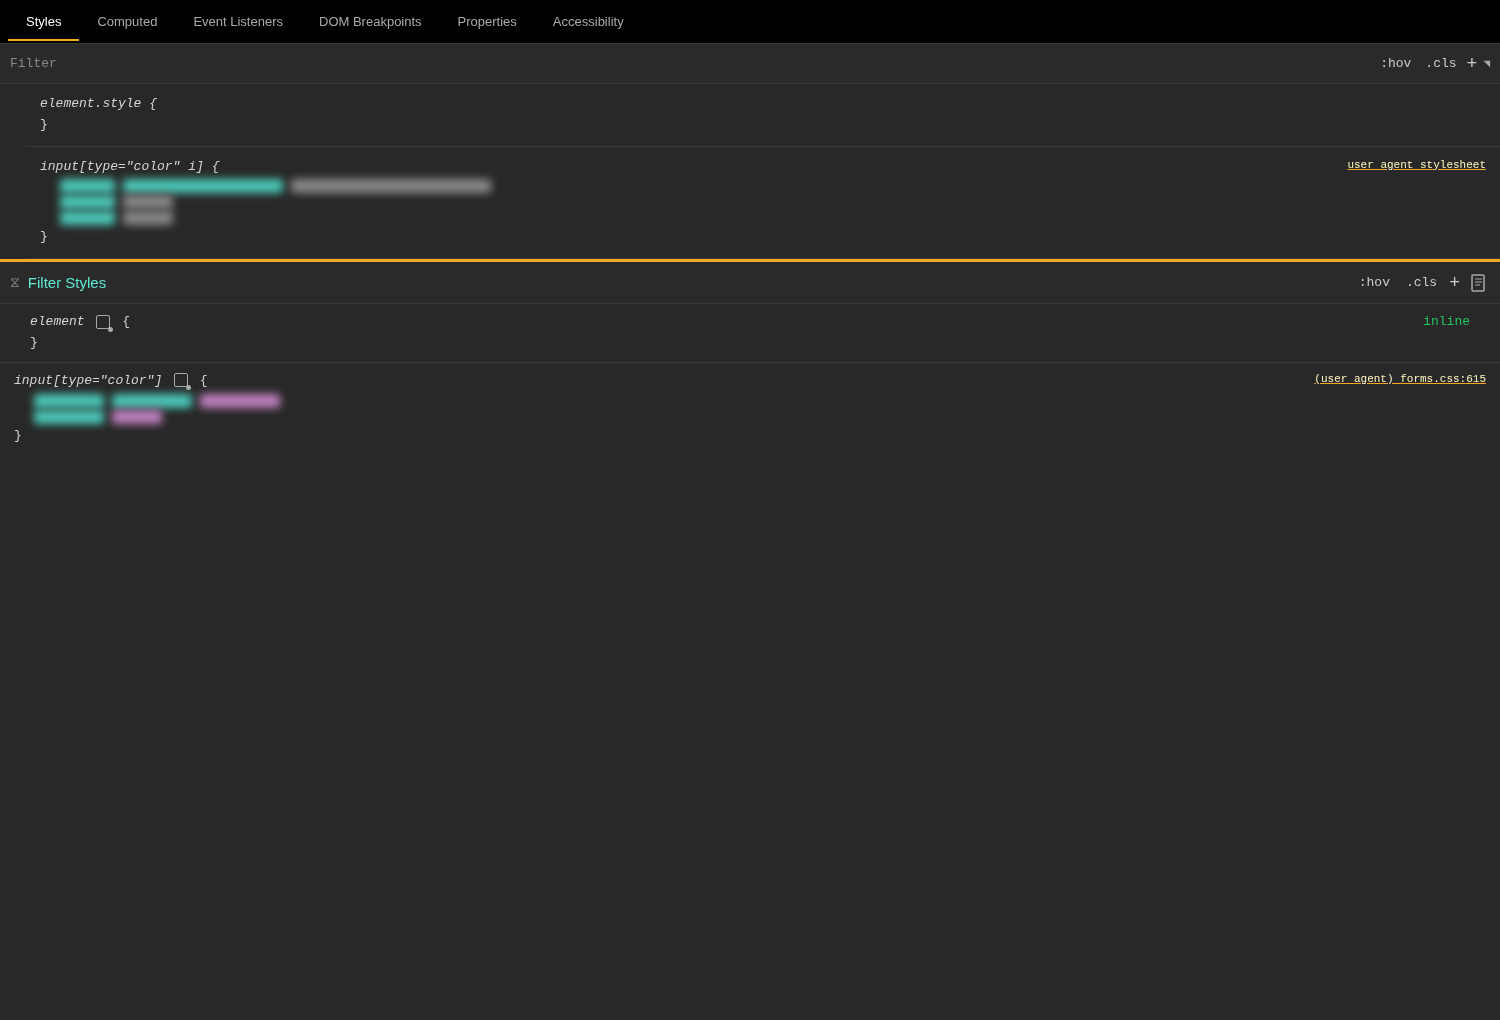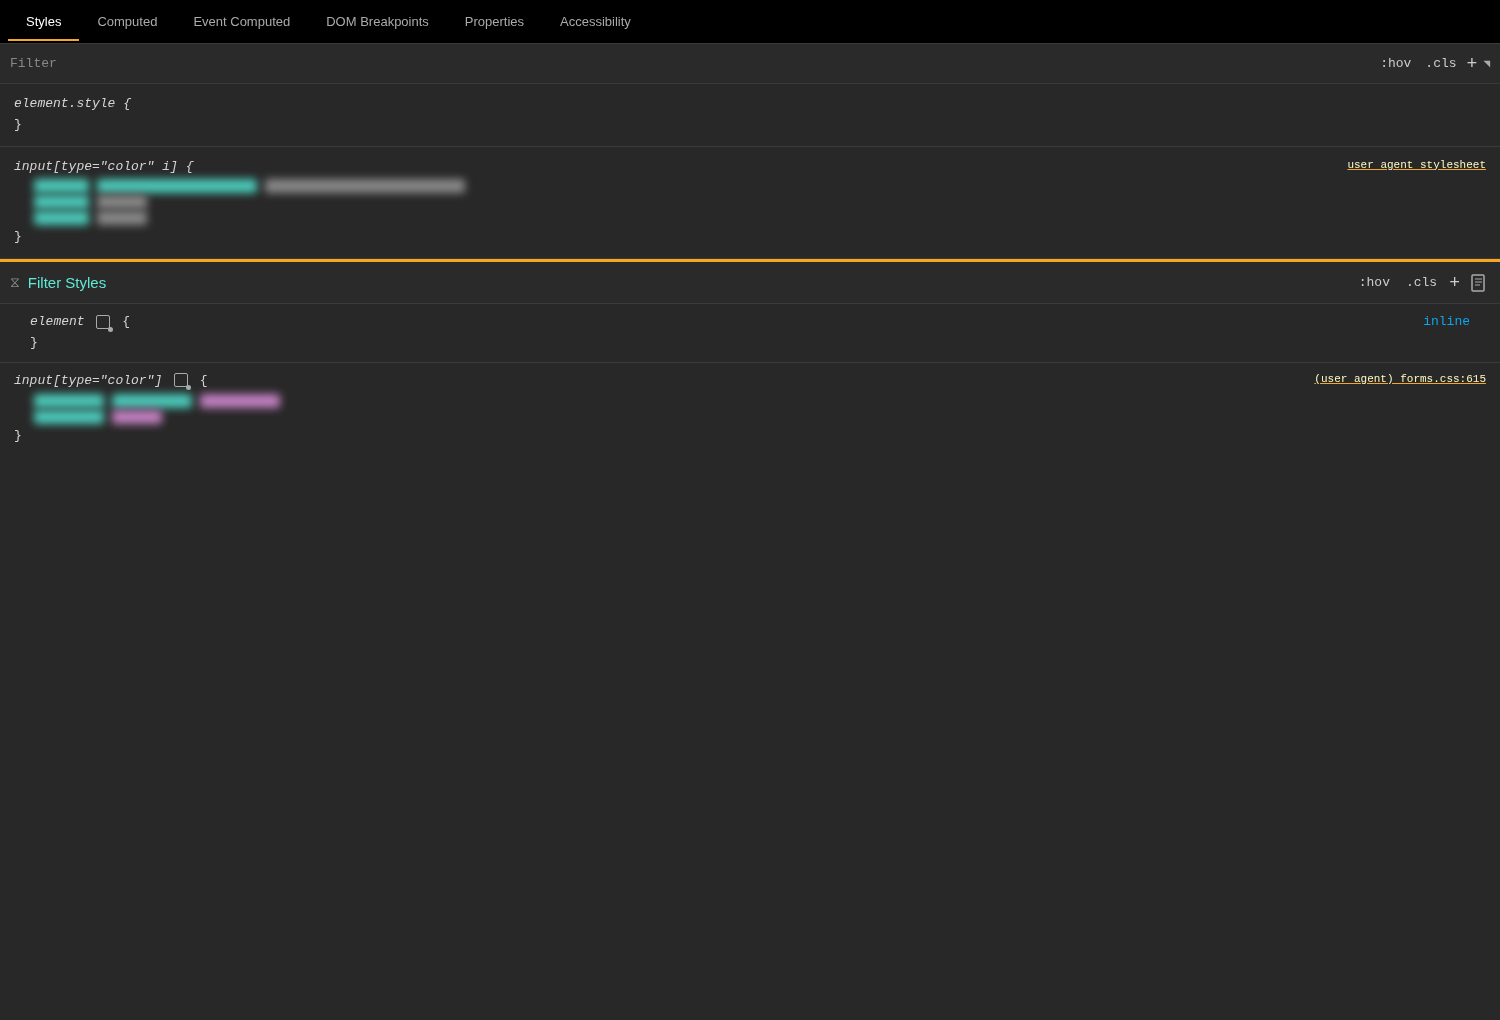--- a/index.html
+++ b/index.html
@@ -101,20 +101,21 @@
       font-size: 11px;
     }
 
     
     .code-section {
       border-bottom: 1px solid #3a3a3a;
       padding: 10px 14px;
       font-family: 'Courier New', Courier, monospace;
       font-size: 13px;
       line-height: 1.6;
+      margin-left: 26px;
     }
 
     .code-section.with-link {
       position: relative;
     }
 
     .selector-line {
       display: flex;
       justify-content: space-between;
       align-items: flex-start;
@@ -252,21 +253,21 @@
     
     .element-section {
       border-bottom: 1px solid #3a3a3a;
       padding: 8px 30px;
       font-family: 'Courier New', Courier, monospace;
       font-size: 13px;
       line-height: 1.6;
     }
 
     .inline-label {
-      color: #0ea5e9;
+      color: #22c55e;
       font-style: normal;
     }
 
     
     .inspect-icon {
       display: inline-block;
       width: 14px;
       height: 14px;
       border: 1.5px solid #aaa;
       border-radius: 2px;
@@ -293,21 +294,21 @@
       font-size: 13px;
       line-height: 1.6;
     }
   </style>
 </head>
 <body>
 
 <div class="tab-bar">
   <div class="tab active">Styles</div>
   <div class="tab">Computed</div>
-  <div class="tab">Event Computed</div>
+  <div class="tab">Event Listeners</div>
   <div class="tab">DOM Breakpoints</div>
   <div class="tab">Properties</div>
   <div class="tab">Accessibility</div>
 </div>
 
 <div class="filter-bar-top">
   <input class="filter-input" type="text" placeholder="Filter" style="">
   <div class="filter-buttons">
     <span class="filter-btn">:hov</span>
     <span class="filter-btn">.cls</span>

